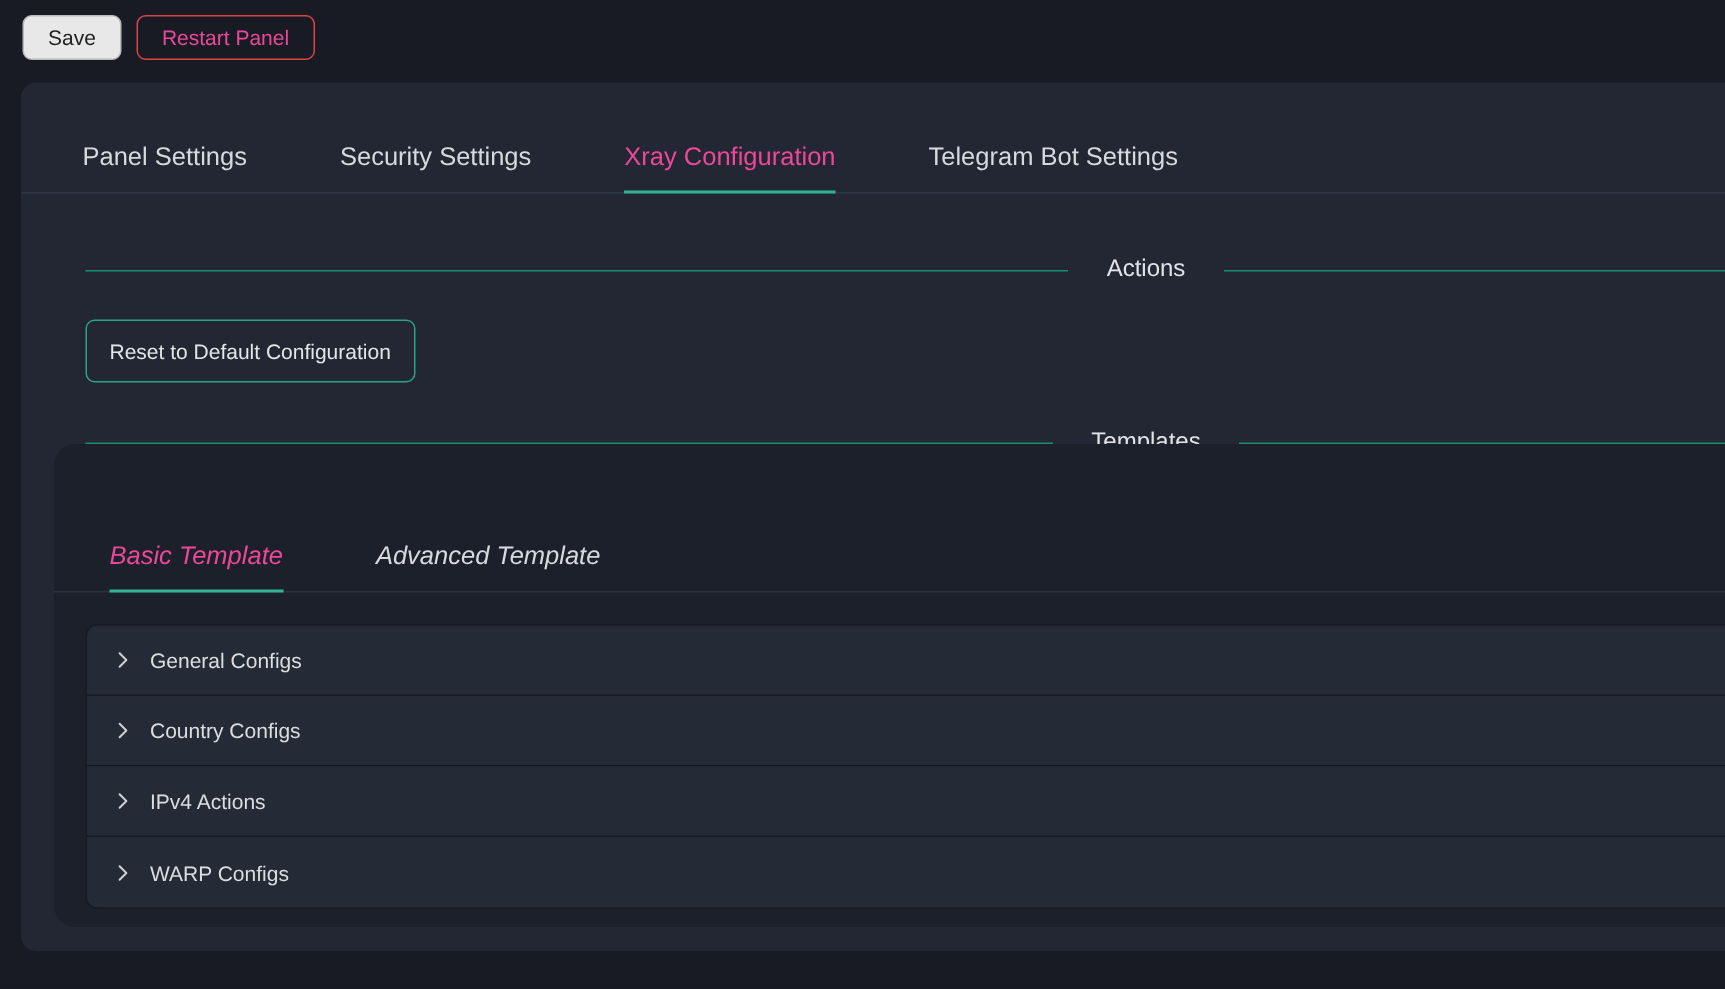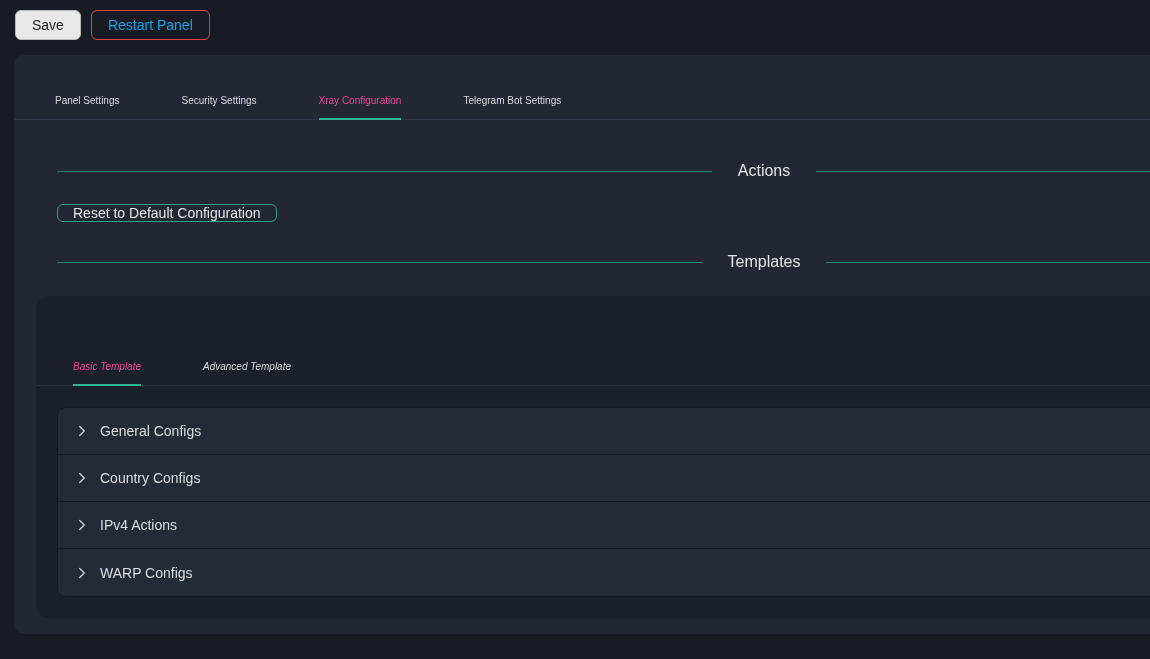--- a/index.html
+++ b/index.html
@@ -17,21 +17,21 @@
     display: flex; align-items: center; padding-left: 15px;
   }
   .btn {
     font-size: 14px; line-height: 1; border-radius: 6px; cursor: pointer;
     padding: 7px 16px; border: 1px solid transparent;
   }
   .btn-save {
     background: #e8e8e8; color: #222; border-color: #b9b9b9;
   }
   .btn-restart {
-    background: transparent; color: #0ea5e9; border-color: #dc4446;
+    background: transparent; color: #ec4899; border-color: #dc4446;
     margin-left: 10px;
   }
 
   
   .card {
     position: absolute; left: 14px; top: 55px;
     width: 1457px; height: 579px;
     background: #232734;
     border-radius: 10px;
   }
@@ -40,21 +40,21 @@
   .tabs {
     margin-top: 28px;
     padding-left: 41px;
     display: flex;
     border-bottom: 1px solid #30364a;
   }
   .tab {
     position: relative;
     padding: 12px 0 13px 0;
     margin-right: 62px;
-    font-size: 10px;
+    font-size: 17px;
     color: #d8d9dc;
     cursor: pointer;
     white-space: nowrap;
   }
   .tab.active { color: #ec4899; }
   .tab.active::after {
     content: ""; position: absolute; left: 0; right: 0; bottom: -1px;
     height: 2px; background: #33b394;
   }
 
@@ -73,21 +73,21 @@
   .divider-actions { margin-top: 42px; }
   .divider-templates { margin-top: 31px; }
 
   
   .btn-reset {
     margin: 24px 0 0 43px;
     background: transparent;
     border: 1px solid #2aa284;
     color: #e4e5e7;
     font-size: 14px;
-    padding: 0 15px;
+    padding: 12px 15px;
     border-radius: 6px;
     cursor: pointer;
     display: inline-block;
   }
 
   
   .inner-card {
     position: absolute; left: 22px; top: 241px;
     width: 1413px; height: 322px;
     background: #1c202b;

